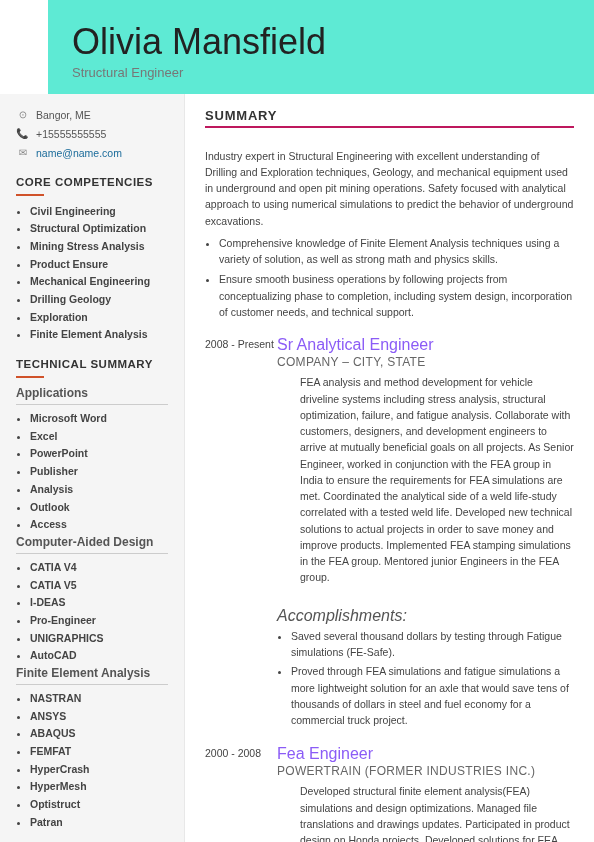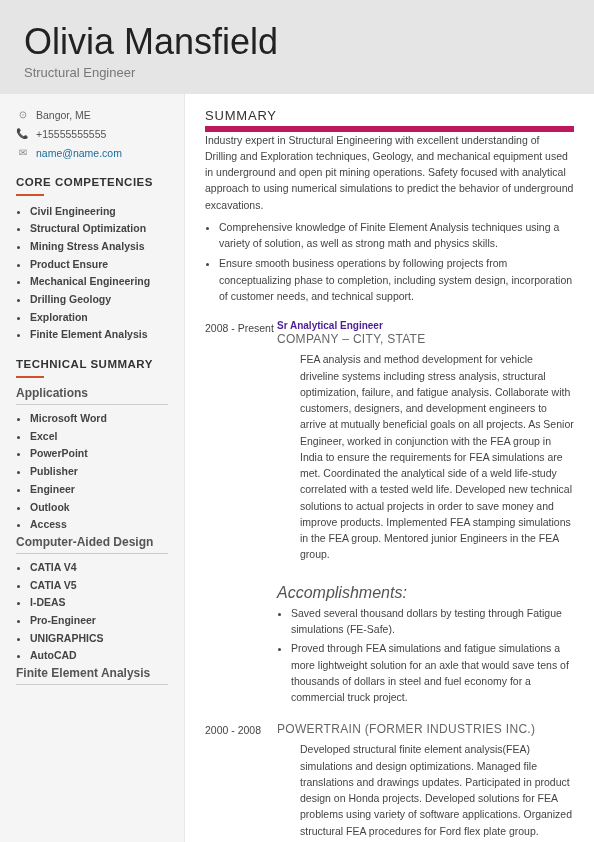--- a/index.html
+++ b/index.html
@@ -11,21 +11,22 @@
       width: 594px;
       min-height: 842px;
     }
     .page {
       display: flex;
       flex-direction: column;
       width: 594px;
     }
     .header {
       padding: 22px 8px 14px 24px;
-      background: #e5e5e5;
+      background: #5eead4;
+      margin-left: 48px;
     }
     .header-name {
       font-size: 36px;
       font-weight: 300;
       color: #222;
       line-height: 1.1;
     }
     .header-title {
       font-size: 13px;
       color: #777;
@@ -104,27 +105,27 @@
     .content {
       flex: 1;
       padding: 14px 20px 20px 20px;
       background: #fff;
     }
     .section {
       margin-bottom: 16px;
     }
     .section-title {
       font-size: 13px;
-      font-weight: normal;
+      font-weight: bold;
       color: #333;
       text-transform: uppercase;
       letter-spacing: 0.8px;
-      border-bottom: 6px solid #be185d;
+      border-bottom: 2px solid #be185d;
       padding-bottom: 3px;
-      margin-bottom: 0;
+      margin-bottom: 20px;
     }
     .summary-text {
       font-size: 10.5px;
       color: #444;
       line-height: 1.55;
       margin-bottom: 6px;
     }
     .summary-bullets {
       list-style: disc;
       padding-left: 14px;
@@ -144,23 +145,23 @@
       min-width: 72px;
       font-size: 10.5px;
       color: #444;
       line-height: 1.5;
       padding-top: 1px;
     }
     .work-details {
       flex: 1;
     }
     .work-job-title {
-      font-size: 10px;
-      font-weight: bold;
-      color: #4c1d95;
+      font-size: 16px;
+      font-weight: normal;
+      color: #8b5cf6;
       margin-bottom: 1px;
     }
     .work-company {
       font-size: 12px;
       color: #666;
       margin-bottom: 5px;
       text-transform: uppercase;
       letter-spacing: 0.3px;
     }
     .work-description {
@@ -234,38 +235,49 @@
         <div class="sidebar-section-title">TECHNICAL SUMMARY</div>
         <div class="sidebar-divider"></div>
 
         <div class="tech-subsection-title">Applications</div>
         <div class="tech-divider"></div>
         <ul class="bullet-list">
           <li>Microsoft Word</li>
           <li>Excel</li>
           <li>PowerPoint</li>
           <li>Publisher</li>
-          <li>Engineer</li>
+          <li>Analysis</li>
           <li>Outlook</li>
           <li>Access</li>
         </ul>
 
         <div class="tech-subsection-title">Computer-Aided Design</div>
         <div class="tech-divider"></div>
         <ul class="bullet-list">
           <li>CATIA V4</li>
           <li>CATIA V5</li>
           <li>I-DEAS</li>
           <li>Pro-Engineer</li>
           <li>UNIGRAPHICS</li>
           <li>AutoCAD</li>
         </ul>
 
         <div class="tech-subsection-title">Finite Element Analysis</div>
         <div class="tech-divider"></div>
+        <ul class="bullet-list">
+          <li>NASTRAN</li>
+          <li>ANSYS</li>
+          <li>ABAQUS</li>
+          <li>FEMFAT</li>
+          <li>HyperCrash</li>
+          <li>HyperMesh</li>
+          <li>Optistruct</li>
+          <li>Patran</li>
+
+        </ul>
       </div>
     </div>
 
     <div class="content">
 
       <div class="section">
         <div class="section-title">SUMMARY</div>
         <p class="summary-text">Industry expert in Structural Engineering with excellent understanding of Drilling and Exploration techniques, Geology, and mechanical equipment used in underground and open pit mining operations. Safety focused with analytical approach to using numerical simulations to predict the behavior of underground excavations.</p>
         <ul class="summary-bullets">
           <li>Comprehensive knowledge of Finite Element Analysis techniques using a variety of solution, as well as strong math and physics skills.</li>
@@ -285,20 +297,21 @@
             <ul class="accomplishments-list">
               <li>Saved several thousand dollars by testing through Fatigue simulations (FE-Safe).</li>
               <li>Proved through FEA simulations and fatigue simulations a more lightweight solution for an axle that would save tens of thousands of dollars in steel and fuel economy for a commercial truck project.</li>
             </ul>
           </div>
         </div>
 
         <div class="work-entry">
           <div class="work-date">2000 - 2008</div>
           <div class="work-details">
+            <div class="work-job-title">Fea Engineer</div>
             <div class="work-company">POWERTRAIN (FORMER INDUSTRIES INC.)</div>
             <p class="work-description">Developed structural finite element analysis(FEA) simulations and design optimizations. Managed file translations and drawings updates. Participated in product design on Honda projects. Developed solutions for FEA problems using variety of software applications. Organized structural FEA procedures for Ford flex plate group. Technical expert in stamping, mechanical, CAD and FEA issues. Developed new technologies in order to produce better, safer and less expensive products. Technical counselor on highly technical issues for the plants.</p>
 
           </div>
         </div>
 
       </div>
     </div>
   </div>
 </div>

